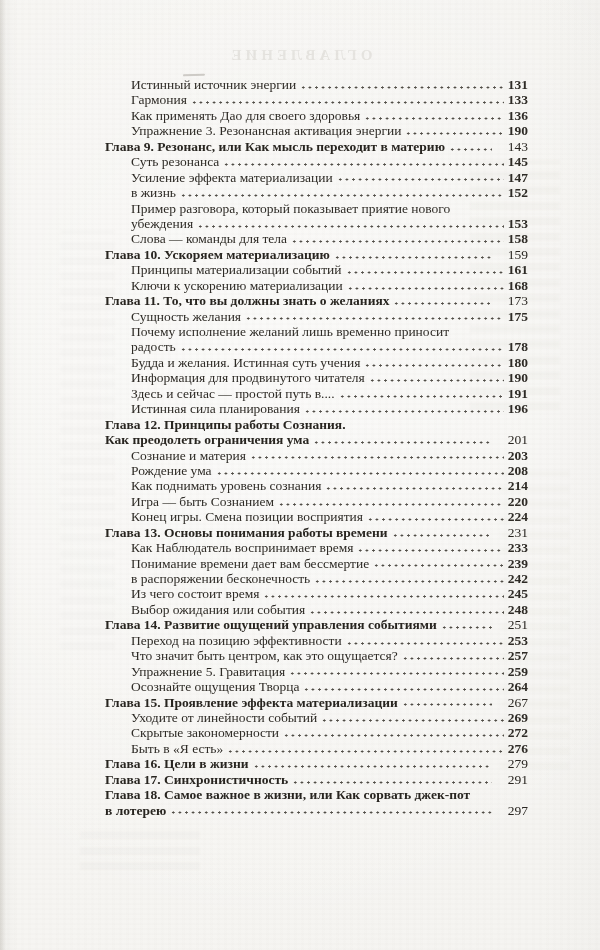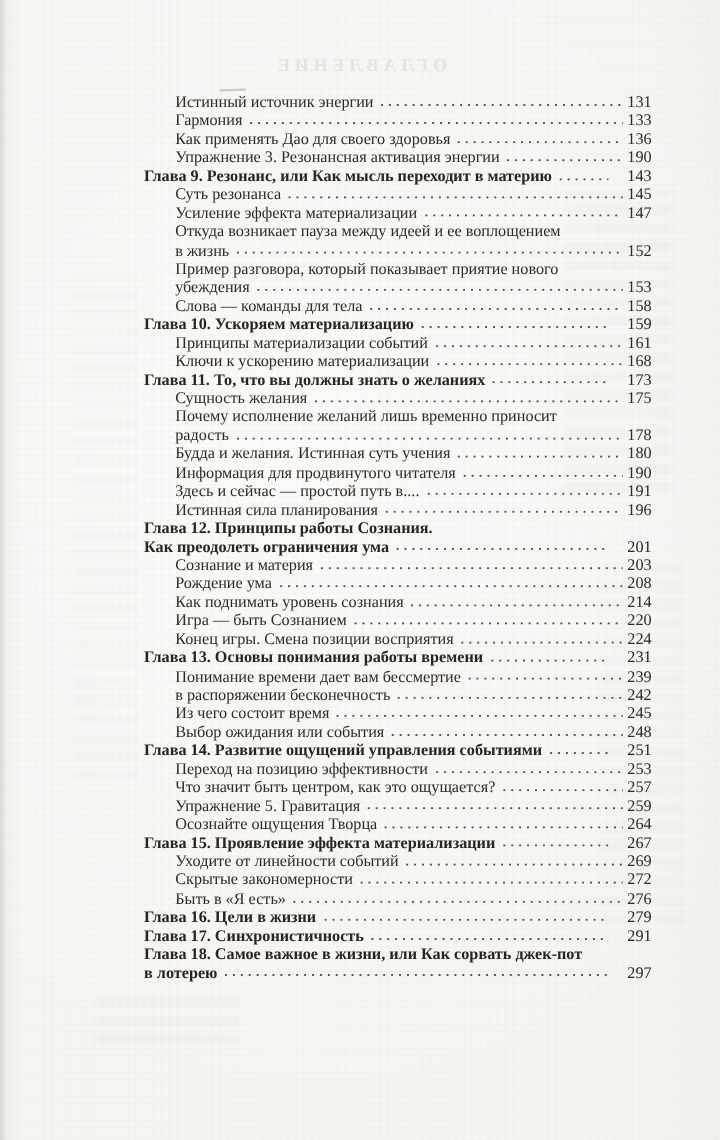--- a/index.html
+++ b/index.html
@@ -73,21 +73,21 @@
       rgba(110,102,88,0) 8px 15.4px);
     filter: blur(1.2px);
   }
   .ghost.g1 { left: 470px; top: 160px; width: 90px; height: 250px; opacity: .55; }
   .ghost.g2 { left: 500px; top: 470px; width: 70px; height: 300px; opacity: .4; }
   .ghost.g3 { left: 60px;  top: 230px; width: 55px; height: 420px; opacity: .35; }
   .ghost.g4 { left: 80px;  top: 830px; width: 120px; height: 40px; opacity: .5; }
 
   .toc {
     position: absolute;
-    left: 120px;
+    left: 105px;
     top: 77px;
     width: 423px;
     font-size: 13.5px;
     color: #2e2b26;
   }
   .row {
     display: flex;
     align-items: baseline;
     height: 15.45px;
     line-height: 15.45px;
@@ -99,21 +99,21 @@
   .leader {
     flex: 1 1 auto;
     align-self: stretch;
     min-width: 8px;
     margin: 0 4px 0 3px;
     background-image: radial-gradient(circle, rgba(52,48,41,0.85) 0.95px, rgba(52,48,41,0) 1.15px);
     background-size: 6.6px 3px;
     background-repeat: repeat-x;
     background-position: left 1px bottom 3.6px;
   }
-  .pagenum { flex: 0 0 auto; font-weight: normal; }
+  .pagenum { flex: 0 0 auto; font-weight: bold; }
   .row.chapter .pagenum { font-weight: normal; margin-left: 12px; }
 </style>
 </head>
 <body>
 
 <div class="page">
   <div class="texture"></div>
   <div class="left-edge"></div>
 
   <div class="bleed">
@@ -155,23 +155,20 @@
       <div class="row sub">
         <span class="title">Суть резонанса</span>
         <span class="leader"></span>
         <span class="pagenum">145</span>
       </div>
       <div class="row sub">
         <span class="title">Усиление эффекта материализации</span>
         <span class="leader"></span>
         <span class="pagenum">147</span>
       </div>
-      <div class="row sub">
-        <span class="title">Откуда возникает пауза между идеей и ее воплощением</span>
-      </div>
       <div class="row sub cont">
         <span class="title">в жизнь</span>
         <span class="leader"></span>
         <span class="pagenum">152</span>
       </div>
       <div class="row sub">
         <span class="title">Пример разговора, который показывает приятие нового</span>
       </div>
       <div class="row sub cont">
         <span class="title">убеждения</span>
@@ -268,20 +265,25 @@
         <span class="title">Конец игры. Смена позиции восприятия</span>
         <span class="leader"></span>
         <span class="pagenum">224</span>
       </div>
       <div class="row chapter">
         <span class="title">Глава 13. Основы понимания работы времени</span>
         <span class="leader"></span>
         <span class="pagenum">231</span>
       </div>
       <div class="row sub">
+        <span class="title">Как Наблюдатель воспринимает время</span>
+        <span class="leader"></span>
+        <span class="pagenum">233</span>
+      </div>
+      <div class="row sub">
         <span class="title">Понимание времени дает вам бессмертие</span>
         <span class="leader"></span>
         <span class="pagenum">239</span>
       </div>
       <div class="row sub cont">
         <span class="title">в распоряжении бесконечность</span>
         <span class="leader"></span>
         <span class="pagenum">242</span>
       </div>
       <div class="row sub">

